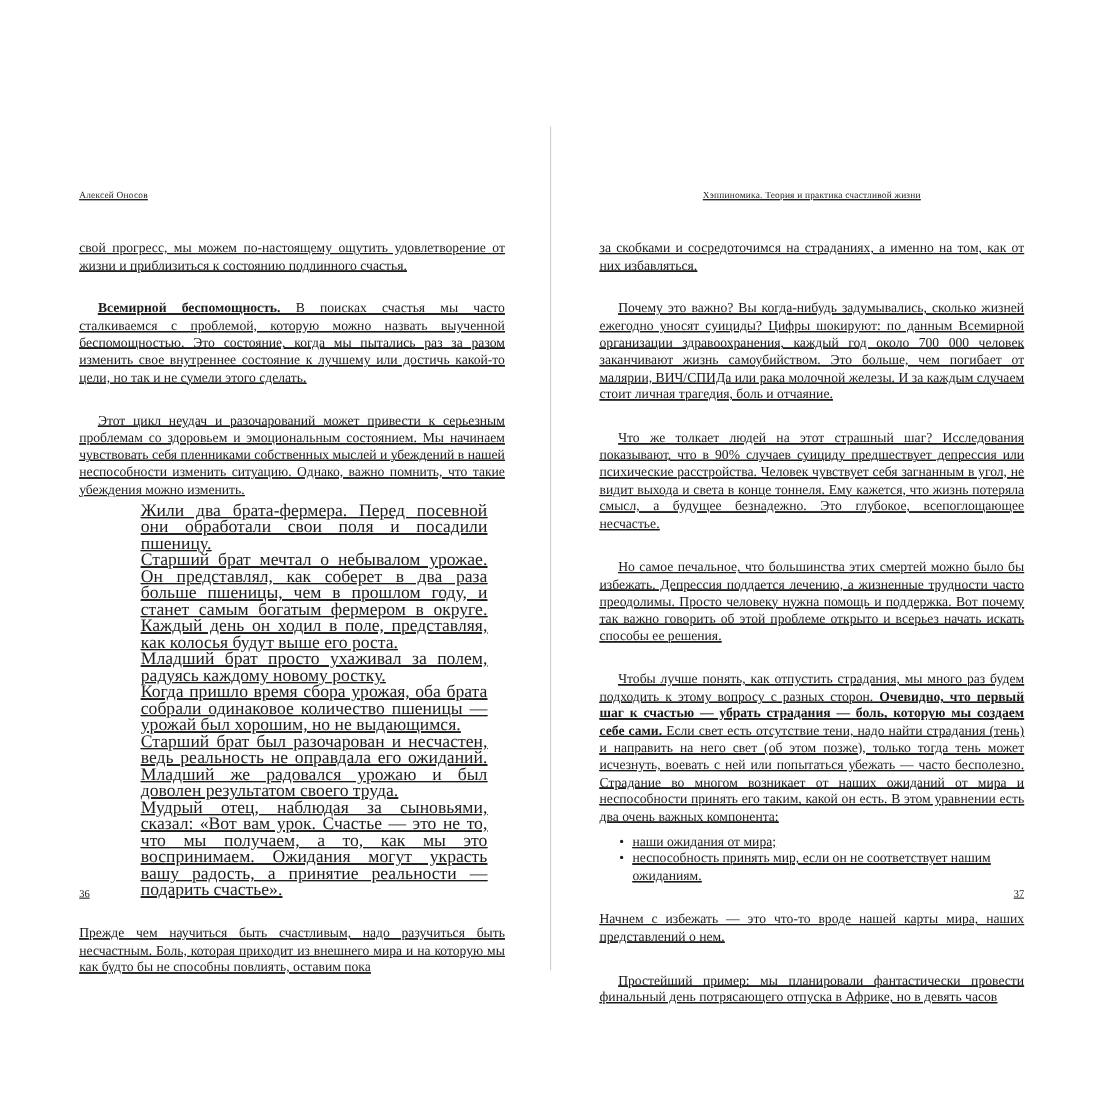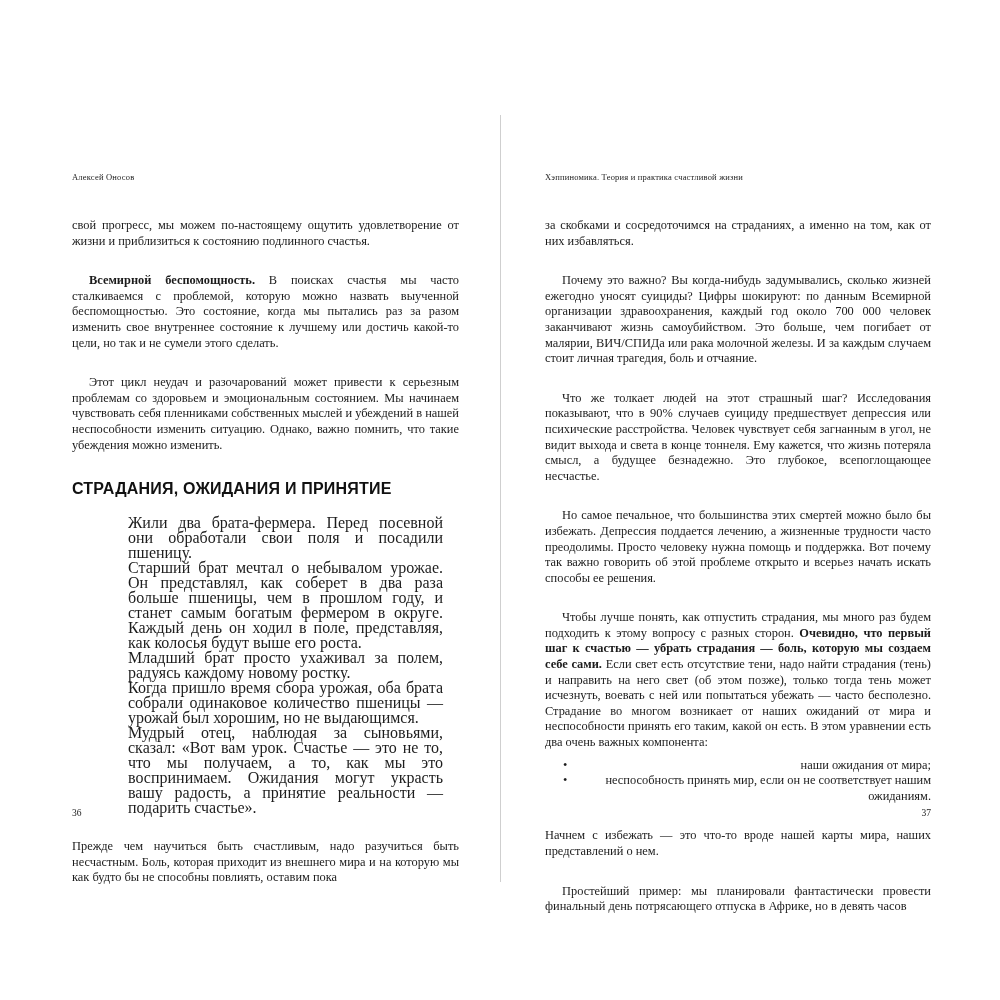--- a/index.html
+++ b/index.html
@@ -1,36 +1,36 @@
 <!DOCTYPE html>
 <html lang="ru"><head>
 <meta charset="utf-8">
 <style>
-  * { margin:0; padding:0; box-sizing:border-box; }
+  * { margin:0; padding:0; box-sizing:border-box;text-decoration:underline; }
   html,body { width:1000px; height:1000px; }
   body {
     background:#ffffff;
     font-family:"Liberation Serif", serif;
     color:#1b1b1b;
     -webkit-font-smoothing:antialiased;
   }
   .spread { position:relative; width:1000px; height:1000px; background:#ffffff; overflow:hidden; }
   .divider {
     position:absolute; left:500px; top:115px;
     width:1px; height:767px; background:#cfcfcf;
   }
   .page { position:absolute; top:172px; }
   .page-left  { left:72px;  width:387px; }
   .page-right { left:545px; width:386px; }
 
   .running-head {
     font-size:8.5px; line-height:10px; color:#222;
     letter-spacing:0.2px; margin-bottom:36px; height:10px;
   }
-  .head-right { text-align:left; }
+  .head-right { text-align:center; }
 
   .text-block { width:100%; }
 
   .para {
     font-size:12.4px; line-height:15.6px;
     text-align:justify; hyphens:auto;margin-top:24px;
   }
   .para.ind { text-indent:17px; }
 
   .lead { font-weight:bold; }
@@ -47,21 +47,21 @@
     font-size:16px; line-height:15px;
     text-align:justify; hyphens:auto; color:#1d1d1d;
   }
   .story-para { margin:0; }
 
   .bullet-list {
     list-style:none; margin:7px 0 7px 18px;
   }
   .bullet-list li {
     font-size:12.4px; line-height:15.6px;
-    padding-left:12px; position:relative; text-align:right;
+    padding-left:12px; position:relative; text-align:left;
   }
   .bullet-list li::before {
     content:"•"; position:absolute; left:0; top:0;
   }
 
   .page-number {
     position:absolute; top:636px;
     font-size:9.5px; color:#222;
   }
   .pn-left  { left:0; }
@@ -77,27 +77,27 @@
   <section class="page page-left">
     <header class="running-head head-left">Алексей Оносов</header>
 
     <div class="text-block">
       <p class="para">свой прогресс, мы можем по-настоящему ощутить удовлетворение от жизни и приблизиться к состоянию подлинного счастья.</p>
 
       <p class="para ind"><b class="lead">Всемирной беспомощность.</b><span> В поисках счастья мы часто сталкиваемся с проблемой, которую можно назвать выученной беспомощностью. Это состояние, когда мы пытались раз за разом изменить свое внутреннее состояние к лучшему или достичь какой-то цели, но так и не сумели этого сделать.</span></p>
 
       <p class="para ind">Этот цикл неудач и разочарований может привести к серьезным проблемам со здоровьем и эмоциональным состоянием. Мы начинаем чувствовать себя пленниками собственных мыслей и убеждений в нашей неспособности изменить ситуацию. Однако, важно помнить, что такие убеждения можно изменить.</p>
 
-      <h2 class="section-heading">СТРАДАНИЯ, ОЖИДАНИЯ И ПРИНЯТИЕ</h2>
 
       <div class="story">
         <p class="story-para">Жили два брата-фермера. Перед посевной они обработали свои поля и посадили пшеницу.</p>
         <p class="story-para">Старший брат мечтал о небывалом урожае. Он представлял, как соберет в два раза больше пшеницы, чем в прошлом году, и станет самым богатым фермером в округе. Каждый день он ходил в поле, представляя, как колосья будут выше его роста.</p>
         <p class="story-para">Младший брат просто ухаживал за полем, радуясь каждому новому ростку.</p>
         <p class="story-para">Когда пришло время сбора урожая, оба брата собрали одинаковое количество пшеницы — урожай был хорошим, но не выдающимся.</p>
+        <p class="story-para">Старший брат был разочарован и несчастен, ведь реальность не оправдала его ожиданий. Младший же радовался урожаю и был доволен результатом своего труда.</p>
         <p class="story-para">Мудрый отец, наблюдая за сыновьями, сказал: «Вот вам урок. Счастье — это не то, что мы получаем, а то, как мы это воспринимаем. Ожидания могут украсть вашу радость, а принятие реальности — подарить счастье».</p>
       </div>
 
       <p class="para">Прежде чем научиться быть счастливым, надо разучиться быть несчастным. Боль, которая приходит из внешнего мира и на которую мы как будто бы не способны повлиять, оставим пока</p>
     </div>
 
     <footer class="page-number pn-left">36</footer>
   </section>
 
   <section class="page page-right">

